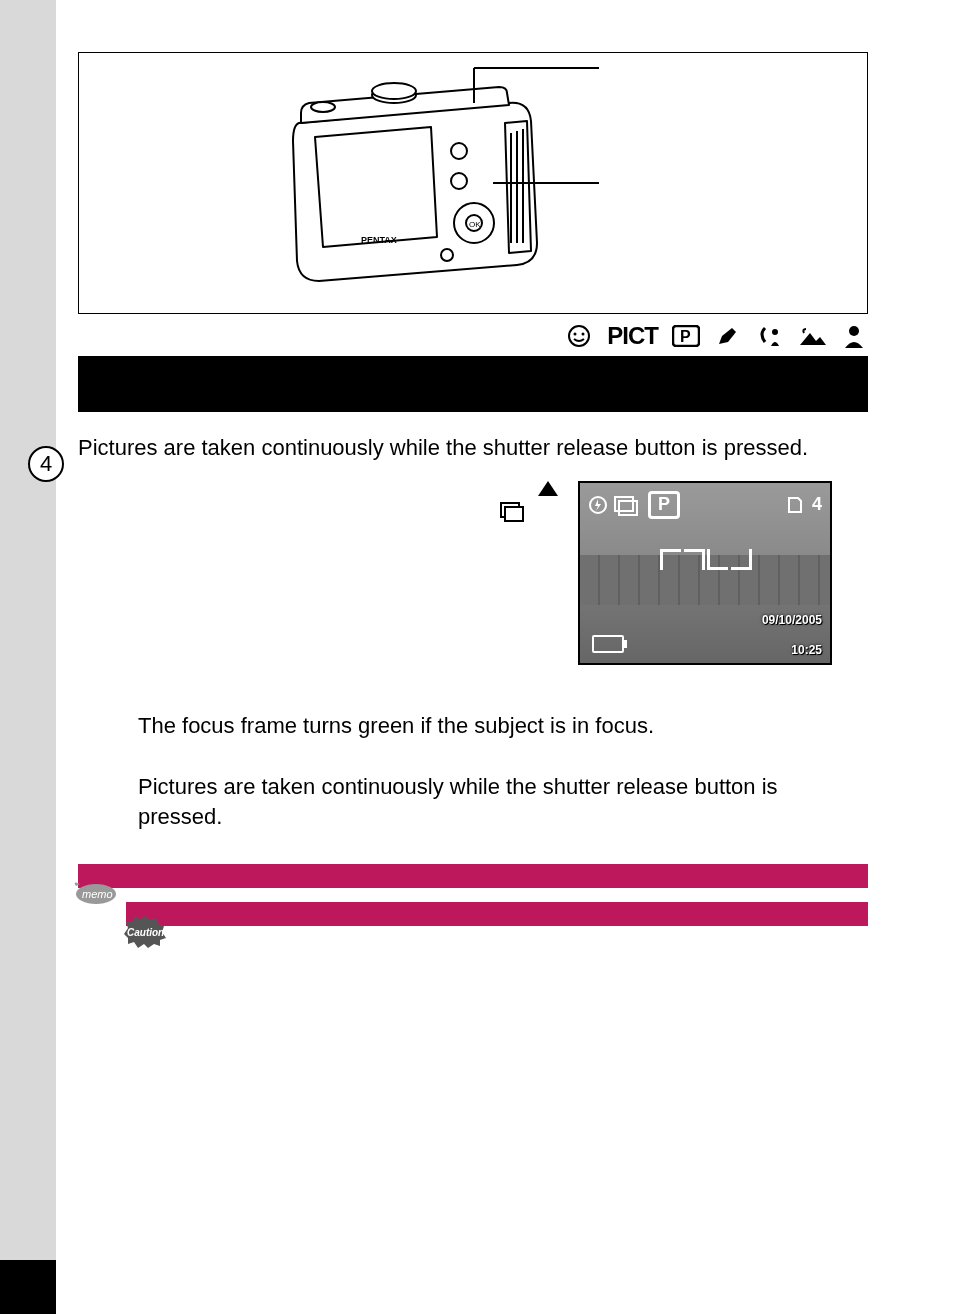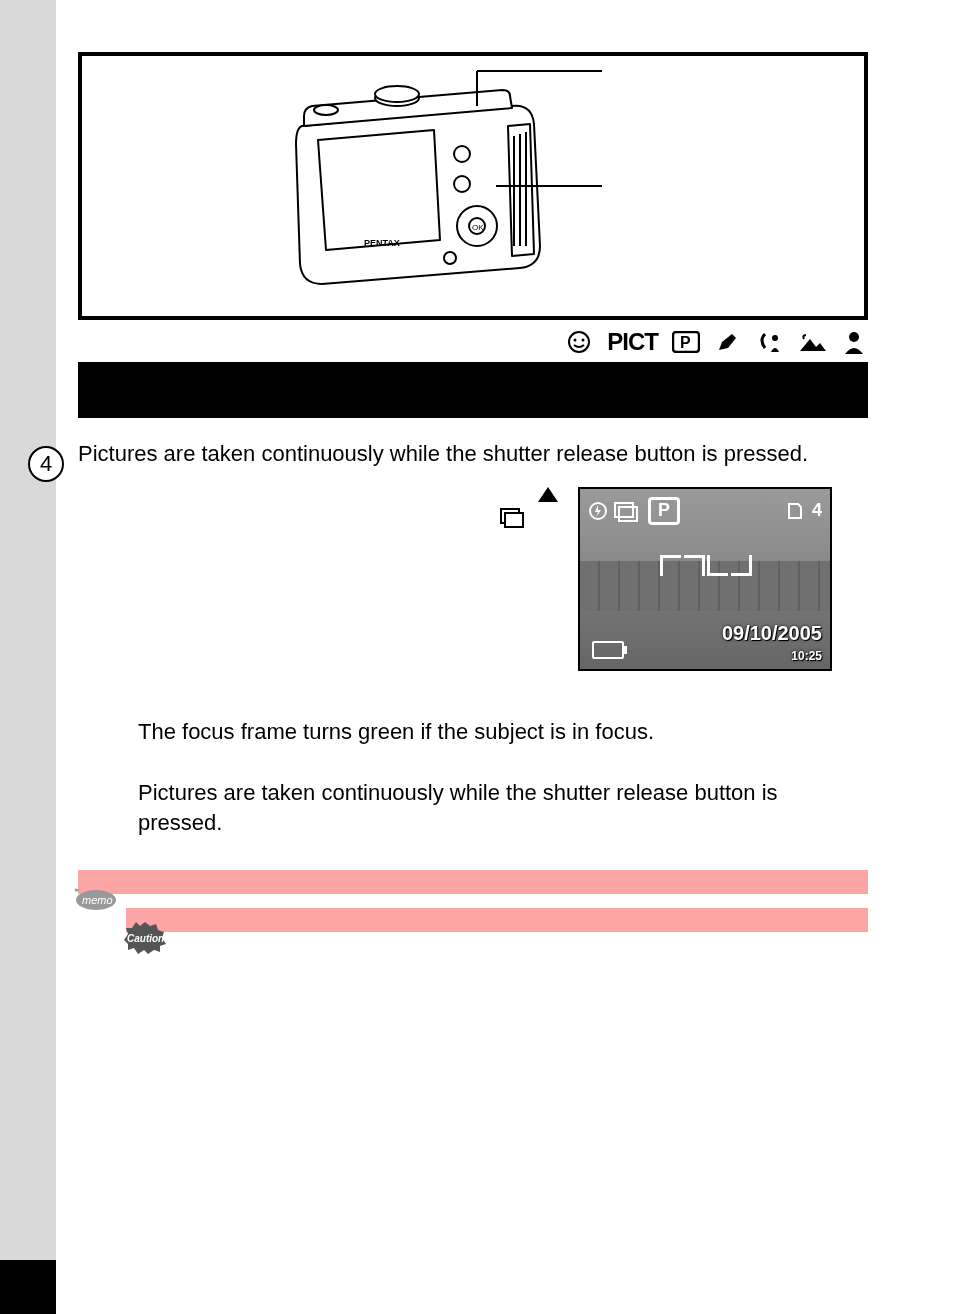--- a/index.html
+++ b/index.html
@@ -23,21 +23,21 @@
     height: 1260px;
     background: #d9d9d9;
   }
   .content {
     position: absolute;
     left: 78px;
     top: 0;
     width: 790px;
   }
   .diagram-box {
-    border: 4px solid #000000;
+    border: 1px solid #000000;
     height: 260px;
     margin-top: 52px;
     position: relative;
     overflow: visible;
     background: #fff;
   }
   .camera-svg {
     position: absolute;
     left: 200px;
     top: 10px;
@@ -144,22 +144,22 @@
     position:absolute; top:8px; left:8px; right:8px;
     display:flex; align-items:center;
     color:#fff; font-weight:bold; font-size:16px;
   }
   .lcd-p-box {
     border:3px solid #fff; border-radius:4px;
     width:26px;height:22px; display:flex;align-items:center;justify-content:center;
     font-size:18px; margin-left:12px;
   }
   .lcd-date {
-    position:absolute; right:8px; bottom:24px;
-    color:#fff; font-weight:bold; font-size:20px;
+    position:absolute; right:8px; bottom:36px;
+    color:#fff; font-weight:bold; font-size:12px;
     text-shadow:0 0 3px #000,1px 1px 0 #000;
   }
   .lcd-time {
     position:absolute; right:8px; bottom:6px;
     color:#fff; font-weight:bold; font-size:12px;
     text-shadow:0 0 3px #000,1px 1px 0 #000;
   }
   .lcd-batt {
     position:absolute; left:12px; bottom:10px;
     width:28px;height:14px;border:2px solid #fff;border-radius:2px;
@@ -169,21 +169,21 @@
     margin-top: 50px;
     font-size: 22px;
     line-height: 1.35;
   }
   .body-text .para {
     margin-left: 60px;
     margin-bottom: 32px;
   }
   .note-box {
     margin-top: 24px;
-    background: #fca5a5;
+    background: #be185d;
     padding: 12px 12px 12px 50px;
     position: relative;
     font-size: 22px;
     line-height: 1.35;
   }
   .note-label {
     position: absolute;
     left: -6px;
     top: 12px;
     width: 48px;

